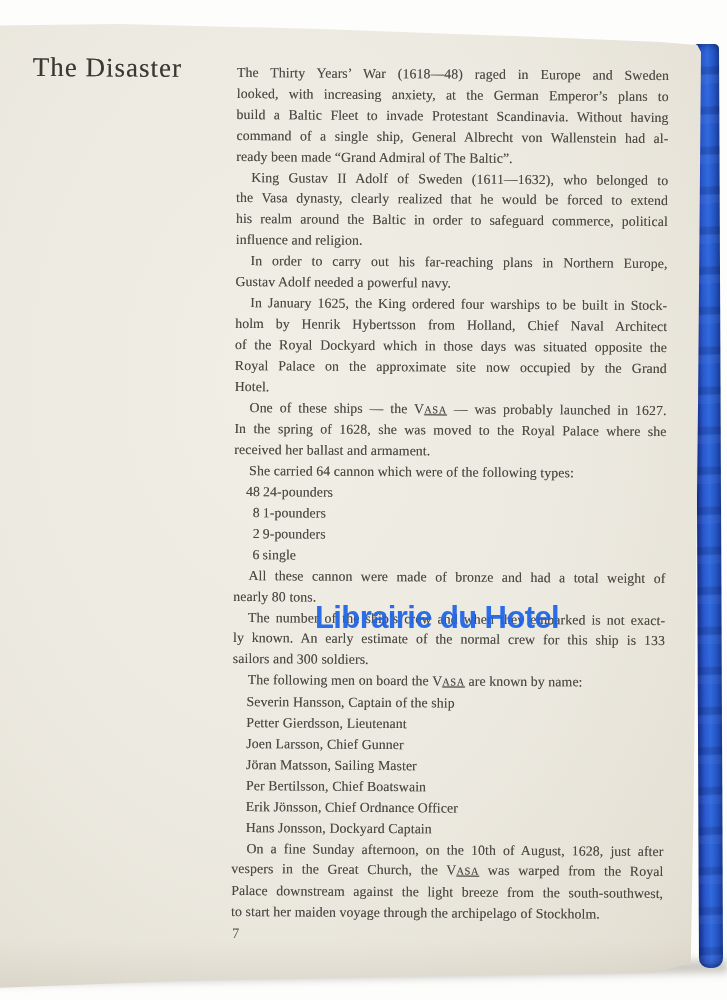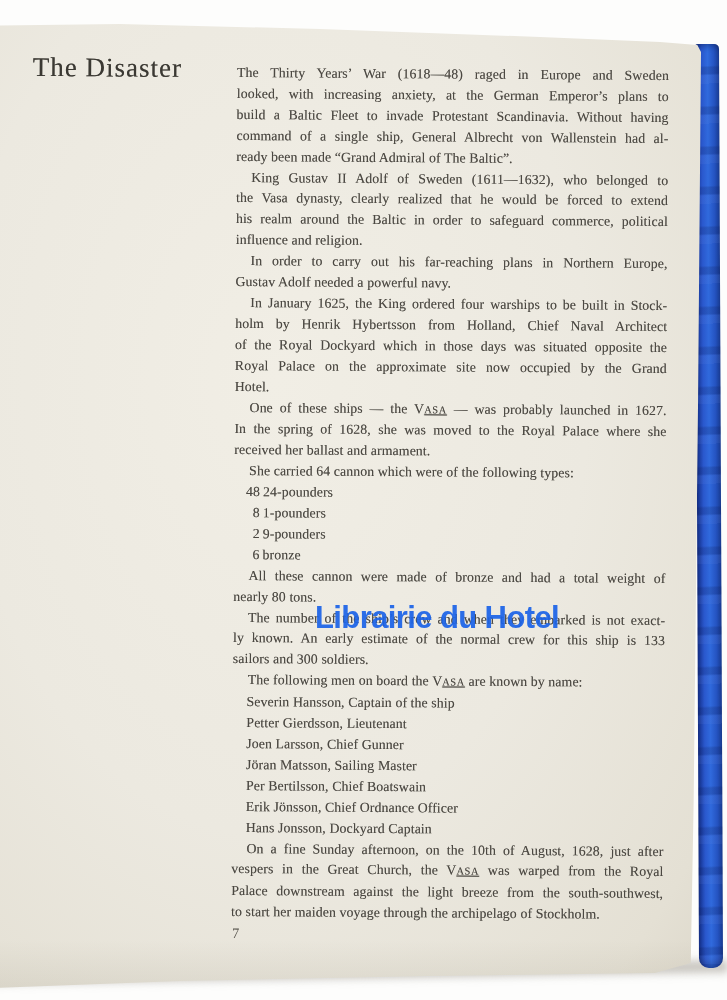--- a/index.html
+++ b/index.html
@@ -126,21 +126,21 @@
     <div class="cl">
       <span class="cl-count">48</span><span class="cl-label">24-pounders</span>
     </div>
     <div class="cl">
       <span class="cl-count">8</span><span class="cl-label">1-pounders</span>
     </div>
     <div class="cl">
       <span class="cl-count">2</span><span class="cl-label">9-pounders</span>
     </div>
     <div class="cl">
-      <span class="cl-count">6</span><span class="cl-label">bronze</span>
+      <span class="cl-count">6</span><span class="cl-label">single</span>
     </div>
 
     <div class="ln ind">All these cannon were made of bronze and had a total weight of</div>
     <div class="ln last">nearly 80 tons.</div>
 
     <div class="ln ind">The number of the ship’s crew and when they embarked is not exact-</div>
     <div class="ln">ly known. An early estimate of the normal crew for this ship is 133</div>
     <div class="ln last">sailors and 300 soldiers.</div>
 
     <div class="ln ind last">The following men on board the V<span class="sc">ASA</span> are known by name:</div>

